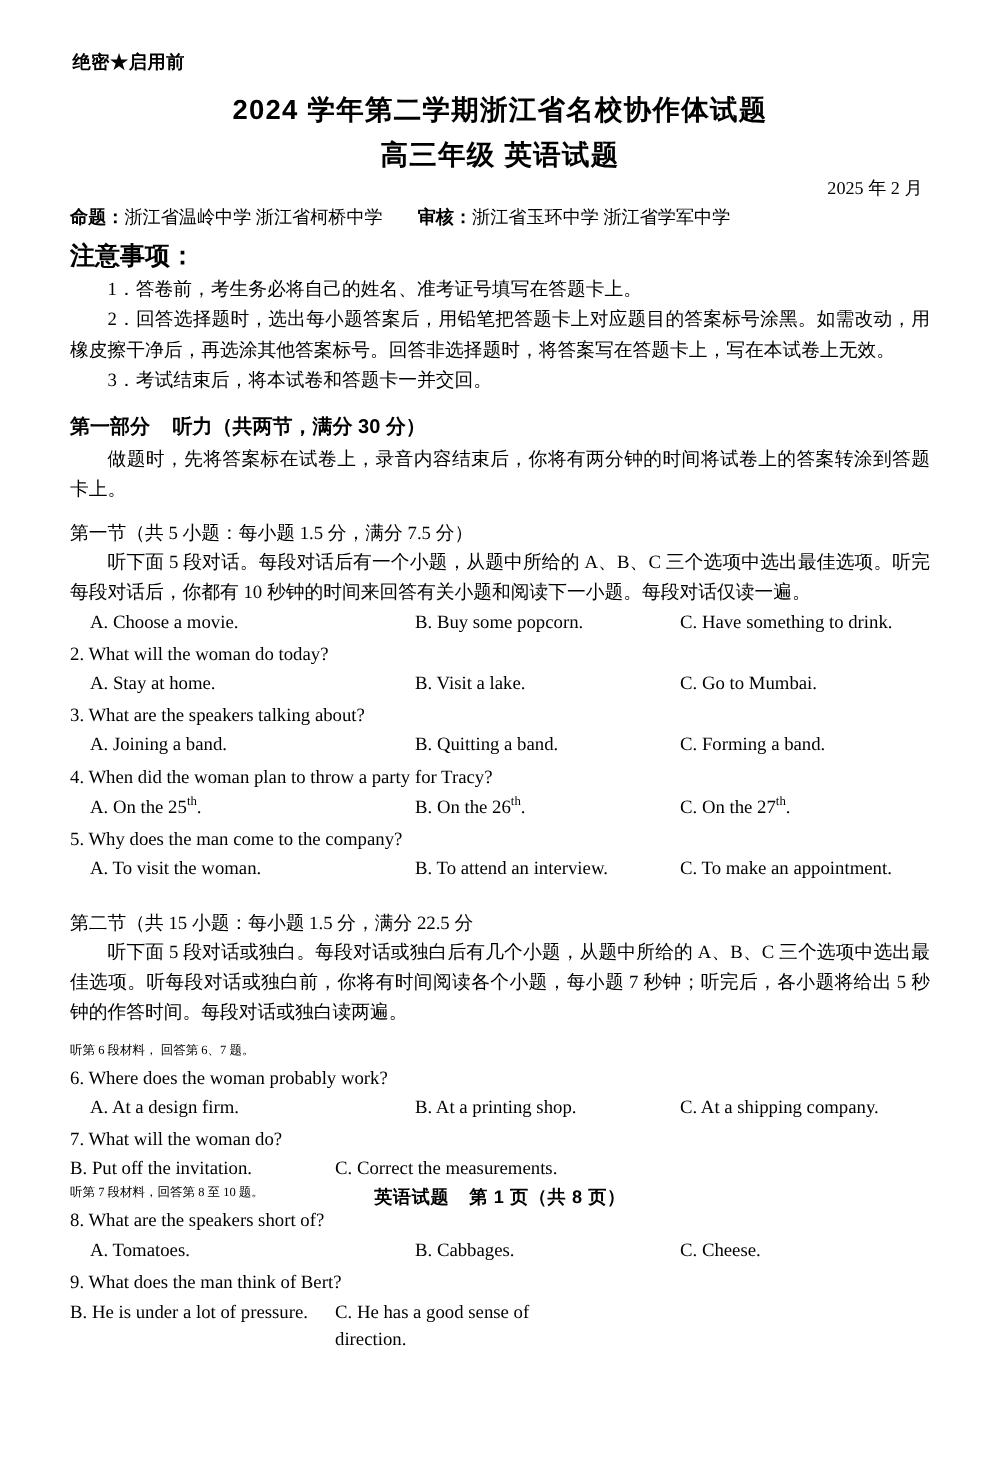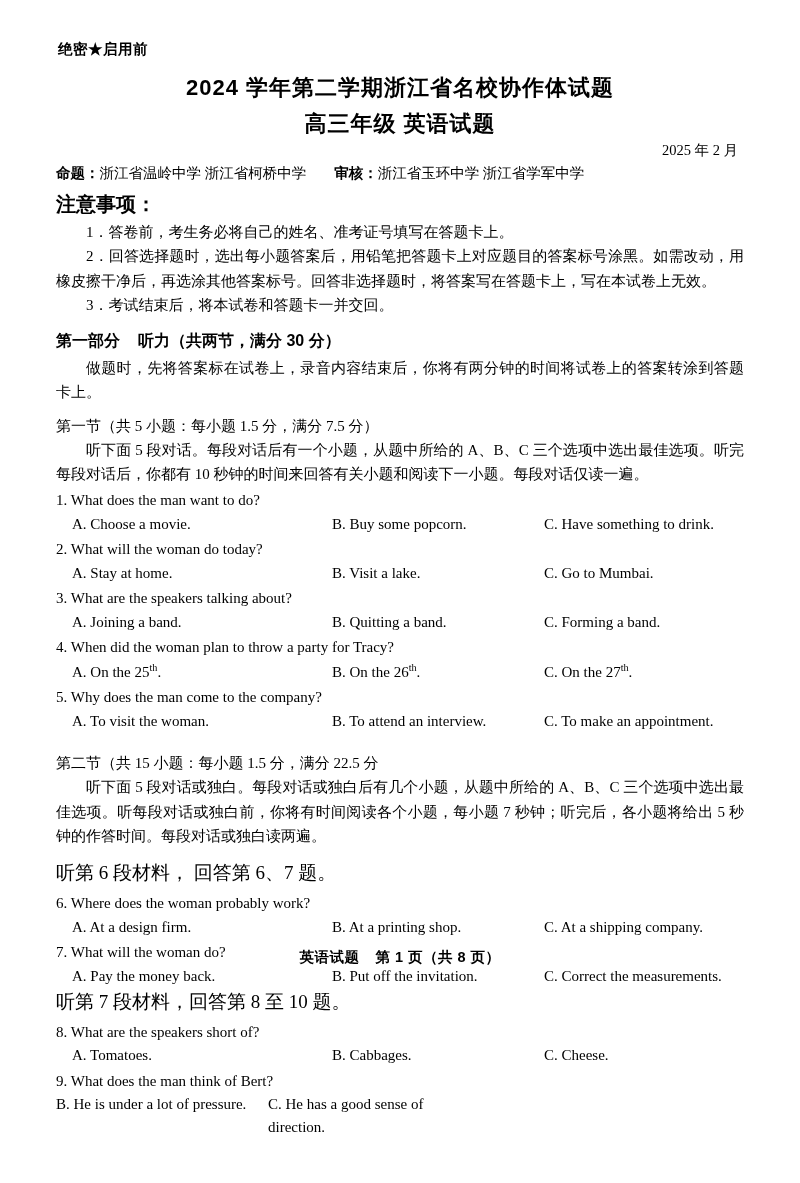--- a/index.html
+++ b/index.html
@@ -70,21 +70,21 @@
     margin: 6px 0 2px 0;
   }
   .para {
     font-size: 15px;
     line-height: 1.62;
     text-align: justify;
     margin: 0;
     text-indent: 2em;
   }
   .para-flat {
-    font-size: 19px;
+    font-size: 10px;
     line-height: 1.62;
     text-align: justify;
     margin: 0;
   }
   .section-head {
     font-family: "Liberation Sans", sans-serif;
     font-weight: bold;
     font-size: 16px;
     margin: 14px 0 4px 0;
   }
@@ -150,21 +150,20 @@
   <p class="para">3．考试结束后，将本试卷和答题卡一并交回。</p>
 
   <div class="section-head">
     <span>第一部分</span><span class="sp"></span><span>听力（共两节，满分 30 分）</span>
   </div>
   <p class="para">做题时，先将答案标在试卷上，录音内容结束后，你将有两分钟的时间将试卷上的答案转涂到答题卡上。</p>
 
   <div class="sub-head">第一节（共 5 小题：每小题 1.5 分，满分 7.5 分）</div>
   <p class="para">听下面 5 段对话。每段对话后有一个小题，从题中所给的 A、B、C 三个选项中选出最佳选项。听完每段对话后，你都有 10 秒钟的时间来回答有关小题和阅读下一小题。每段对话仅读一遍。</p>
 
-  <div class="q-stem">1. What does the man want to do?</div>
   <div class="opts">
     <span class="o o1">A. Choose a movie.</span>
     <span class="o o2">B. Buy some popcorn.</span>
     <span class="o o3">C. Have something to drink.</span>
   </div>
 
   <div class="q-stem">2. What will the woman do today?</div>
   <div class="opts">
     <span class="o o1">A. Stay at home.</span>
     <span class="o o2">B. Visit a lake.</span>
@@ -203,21 +202,20 @@
 
   <div class="q-stem">6. Where does the woman probably work?</div>
   <div class="opts">
     <span class="o o1">A. At a design firm.</span>
     <span class="o o2">B. At a printing shop.</span>
     <span class="o o3">C. At a shipping company.</span>
   </div>
 
   <div class="q-stem">7. What will the woman do?</div>
   <div class="opts">
-    <span class="o o1">A. Pay the money back.</span>
     <span class="o o2">B. Put off the invitation.</span>
     <span class="o o3">C. Correct the measurements.</span>
   </div>
 
   <div class="para-flat">听第 7 段材料，回答第 8 至 10 题。</div>
 
   <div class="q-stem">8. What are the speakers short of?</div>
   <div class="opts">
     <span class="o o1">A. Tomatoes.</span>
     <span class="o o2">B. Cabbages.</span>

